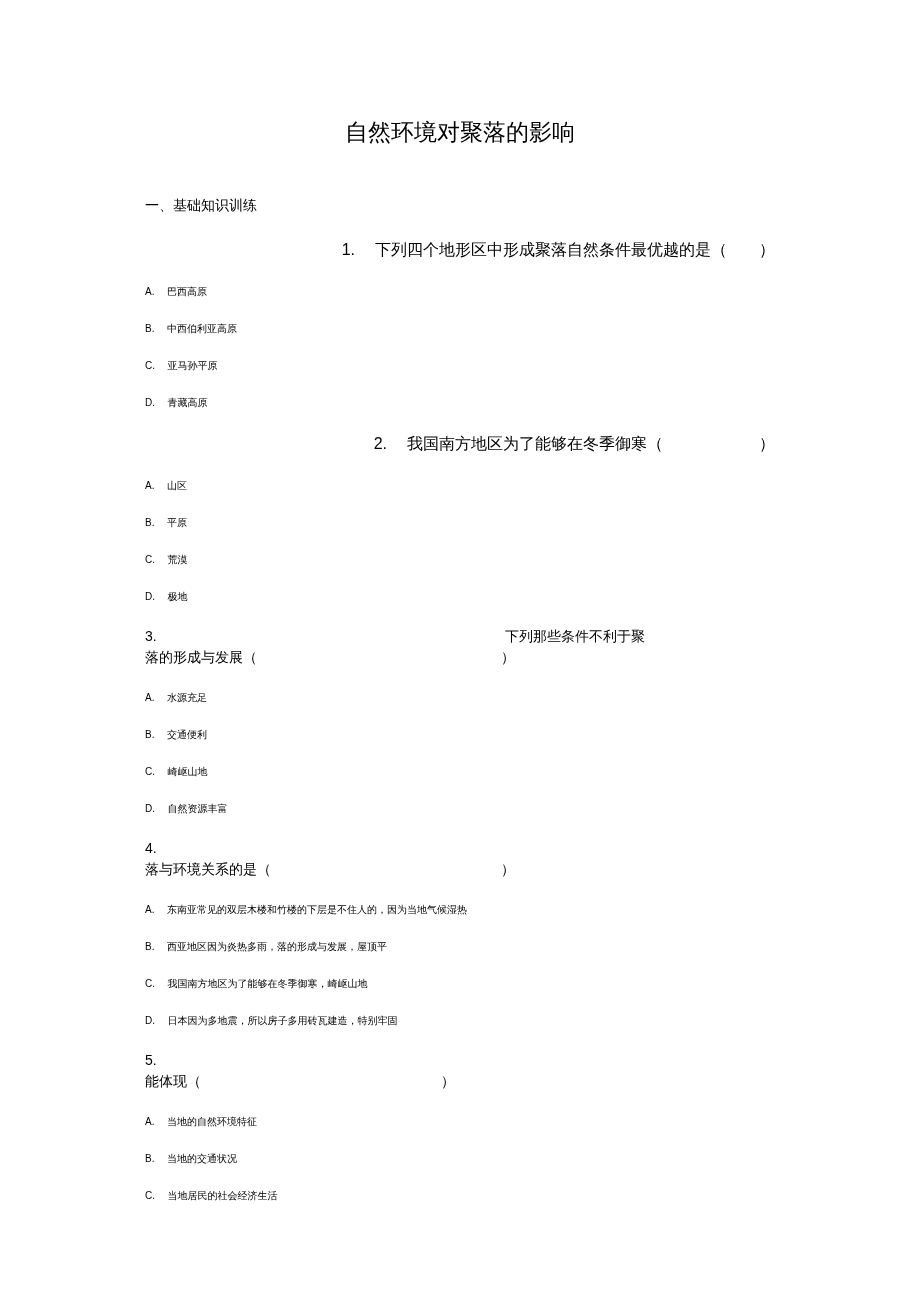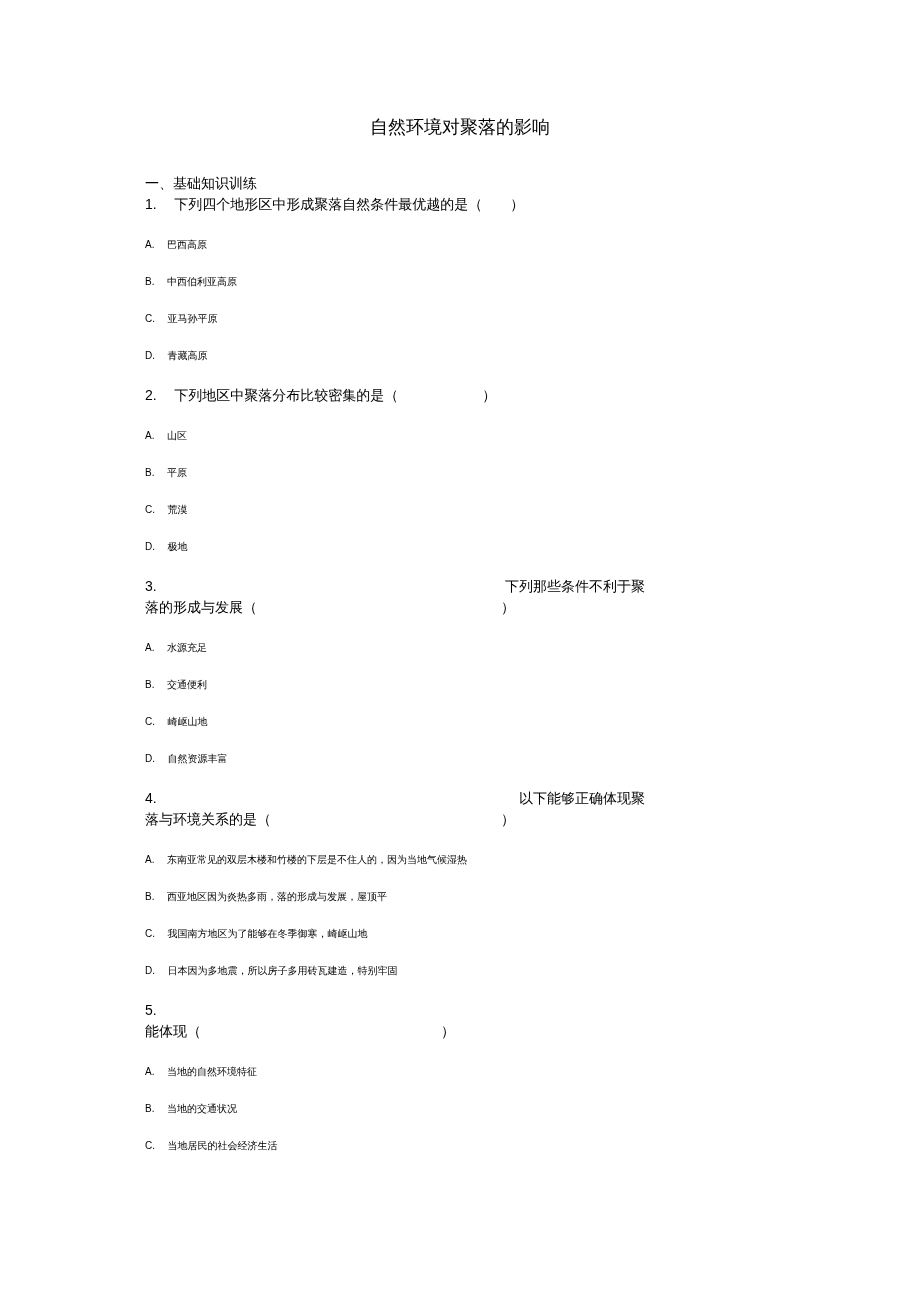--- a/index.html
+++ b/index.html
@@ -8,30 +8,32 @@
       height: 1304px;
       background: #ffffff;
       font-family: "SimSun", "宋体", serif;
       font-size: 14px;
       color: #000;
       padding: 115px 145px 60px 145px;
       line-height: 1.5;
     }
     .title {
       text-align: center;
-      font-size: 18px;
-      margin-bottom: 31px;
-      font-family: Liberation Mono, monospace;
+      font-size: 23px;
+      margin-bottom: 45px;
+      font-family: Liberation Sans, sans-serif;
     }
     .section-heading {
+      margin-bottom: 22px;
       font-size: 14px;
     }
     .question {
       margin-bottom: 22px;
-      font-size: 14px;
+      font-size: 16px;
+      text-align: right;
     }
     .option {
       margin-bottom: 22px;
       font-size: 10px;
     }
     .question-split {
       display: flex;
       justify-content: space-between;
       margin-bottom: 0;
     }
@@ -74,21 +76,21 @@
   <span class="opt-label">C.</span>
   <span class="cjk">　</span><span class="cjk">亚马孙平原</span>
 </div>
 <div class="option">
   <span class="opt-label">D.</span>
   <span class="cjk">　</span><span class="cjk">青藏高原</span>
 </div>
 
 <div class="question">
   <span class="num-label">2.</span>
-  <span class="cjk">　</span><span class="cjk">下列地区中聚落分布比较密集的是（　　　　　　）</span>
+  <span class="cjk">　</span><span class="cjk">我国南方地区为了能够在冬季御寒（　　　　　　）</span>
 </div>
 <div class="option">
   <span class="opt-label">A.</span>
   <span class="cjk">　</span><span class="cjk">山区</span>
 </div>
 <div class="option">
   <span class="opt-label">B.</span>
   <span class="cjk">　</span><span class="cjk">平原</span>
 </div>
 <div class="option">
@@ -120,21 +122,20 @@
   <span class="opt-label">C.</span>
   <span class="cjk">　</span><span class="cjk">崎岖山地</span>
 </div>
 <div class="option">
   <span class="opt-label">D.</span>
   <span class="cjk">　</span><span class="cjk">自然资源丰富</span>
 </div>
 
 <div class="question-split">
   <span class="num-label">4.</span>
-  <span class="cjk" style="padding-right:130px;">以下能够正确体现聚</span>
 </div>
 <div class="question-split-cont">
   <span class="cjk">落与环境关系的是（</span>
   <span class="cjk" style="padding-right:260px;">）</span>
 </div>
 <div class="option">
   <span class="opt-label">A.</span>
   <span class="cjk">　</span><span class="cjk">东南亚常见的双层木楼和竹楼的下层是不住人的，因为当地气候湿热</span>
 </div>
 <div class="option">

